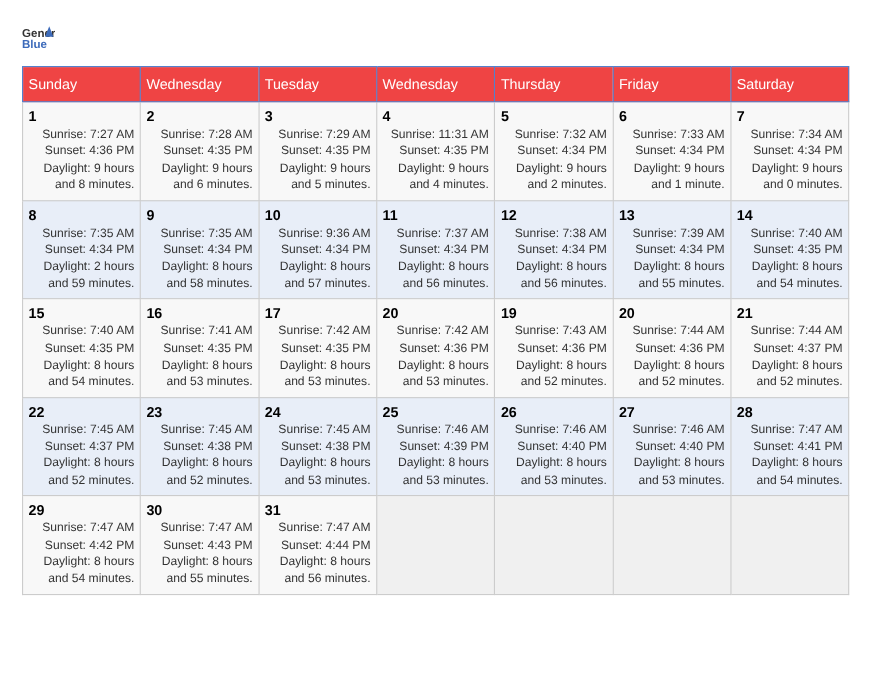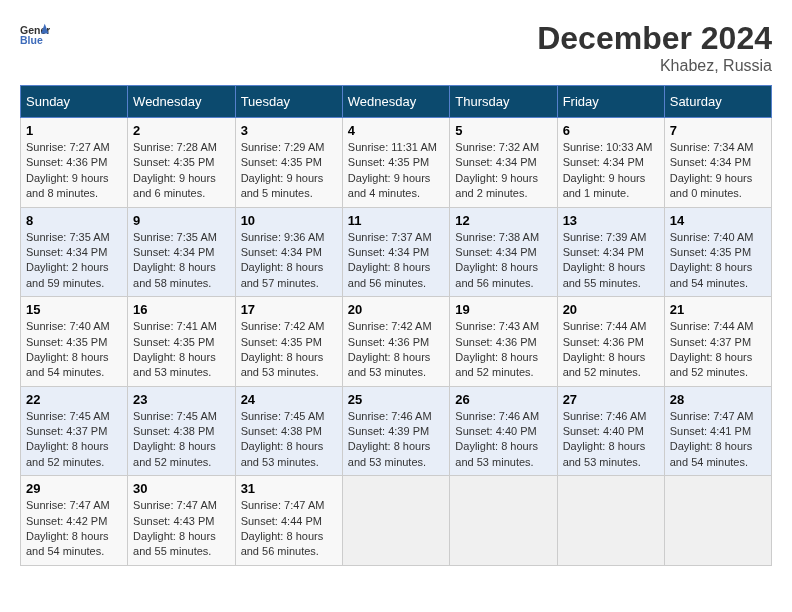--- a/index.html
+++ b/index.html
@@ -36,21 +36,21 @@
     .location {
       font-size: 16px;
       color: #555;
     }
     table {
       width: 100%;
       border-collapse: collapse;
       font-size: 11px;
     }
     thead tr {
-      background-color: #0c4a6e;
+      background-color: #ef4444;
       color: white;
     }
     thead th {
       padding: 8px 5px;
       text-align: left;
       font-size: 13px;
       font-weight: normal;
       border: 1px solid #5580cc;
     }
     tbody tr {
@@ -70,39 +70,36 @@
     }
     .day-num {
       font-size: 13px;
       font-weight: bold;
       display: block;
       margin-bottom: 2px;
     }
     .day-info {
       color: #333;
       line-height: 1.4;
+      text-align: right;
     }
     td.empty {
       background-color: #f0f0f0;
     }
   </style>
 </head>
 <body>
 
 <div class="header">
   <div class="logo">
     <svg class="logo-icon" viewBox="0 0 40 40">
       <text x="0" y="18" font-size="14" font-weight="bold" fill="#333">General</text>
       <text x="0" y="32" font-size="14" font-weight="bold" fill="#3d6bba">Blue</text>
       <polygon points="33,5 38,18 28,18" fill="#3d6bba"></polygon>
     </svg>
-  </div>
-  <div class="title-block">
-    <div class="month-title">December 2024</div>
-    <div class="location">Khabez, Russia</div>
   </div>
 </div>
 
 <table>
   <thead>
     <tr>
       <th>Sunday</th>
       <th>Wednesday</th>
       <th>Tuesday</th>
       <th>Wednesday</th>
@@ -149,21 +146,21 @@
         <span class="day-num">5</span>
         <div class="day-info">
           <span>Sunrise: </span><span>7:32 AM</span><br>
           <span>Sunset: </span><span>4:34 PM</span><br>
           <span>Daylight: 9 hours and 2 minutes.</span>
         </div>
       </td>
         <td>
         <span class="day-num">6</span>
         <div class="day-info">
-          <span>Sunrise: </span><span>10:33 AM</span><br>
+          <span>Sunrise: </span><span>7:33 AM</span><br>
           <span>Sunset: </span><span>4:34 PM</span><br>
           <span>Daylight: 9 hours and 1 minute.</span>
         </div>
       </td>
         <td>
         <span class="day-num">7</span>
         <div class="day-info">
           <span>Sunrise: </span><span>7:34 AM</span><br>
           <span>Sunset: </span><span>4:34 PM</span><br>
           <span>Daylight: 9 hours and 0 minutes.</span>

